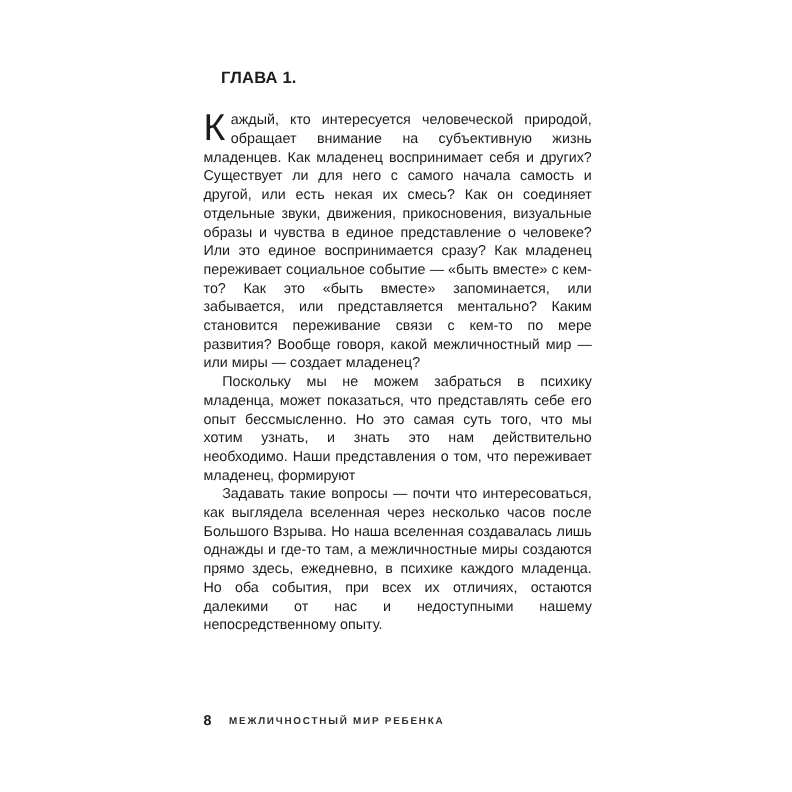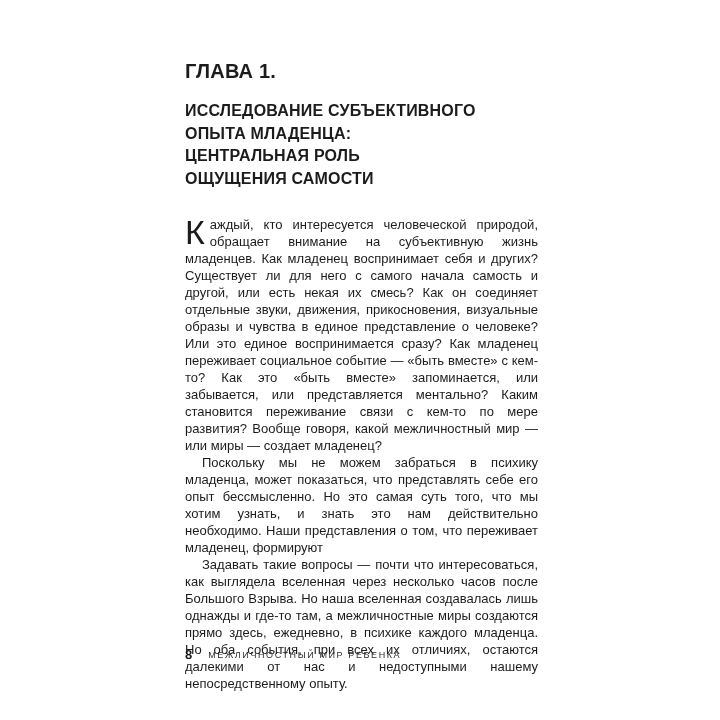--- a/index.html
+++ b/index.html
@@ -15,24 +15,24 @@
     font-family: "Liberation Sans", sans-serif;
     color: #1c1c1c;
   }
   .page {
     position: absolute;
     left: 185px;
     top: 62px;
     width: 353px;
   }
   .chapter-label {
-    font-size: 20px;
+    font-size: 15px;
     font-weight: bold;
     line-height: 18px;
-    margin: 0 0 20px 0;
+    margin: 0 0 20px 16px;
     letter-spacing: 0.2px;
   }
   .title {
     margin: 0 0 26px 0;
   }
   .title-line {
     font-size: 16px;
     font-weight: bold;
     line-height: 22.5px;
     letter-spacing: 0.2px;
@@ -65,38 +65,32 @@
     display: flex;
     align-items: center;
   }
   .page-number {
     font-size: 13px;
     font-weight: bold;
     margin-right: 16px;
   }
   .running-title {
     font-size: 9px;
-    font-weight: normal;
+    font-weight: bold;
     letter-spacing: 1.6px;
     color: #2e2e2e;
   }
 </style>
 </head>
 <body>
 
 <div class="page">
 
   <div class="chapter-label">ГЛАВА 1.</div>
 
-  <div class="title">
-    <div class="title-line">ИССЛЕДОВАНИЕ СУБЪЕКТИВНОГО</div>
-    <div class="title-line">ОПЫТА МЛАДЕНЦА:</div>
-    <div class="title-line">ЦЕНТРАЛЬНАЯ РОЛЬ</div>
-    <div class="title-line">ОЩУЩЕНИЯ САМОСТИ</div>
-  </div>
 
   <div class="body-text">
     <p class="para">
       <span class="dropcap">К</span><span>аждый, кто интересуется человеческой природой, обращает внимание на субъективную жизнь младенцев. Как младенец воспринимает себя и других? Существует ли для него с самого начала самость и другой, или есть некая их смесь? Как он соединяет отдельные звуки, движения, прикосновения, визуальные образы и чувства в единое представление о человеке? Или это единое воспринимается сразу? Как младенец переживает социальное событие — «быть вместе» с кем-то? Как это «быть вместе» запоминается, или забывается, или представляется ментально? Каким становится переживание связи с кем-то по мере развития? Вообще говоря, какой межличностный мир — или миры — создает младенец?</span>
     </p>
     <p class="para indent">Поскольку мы не можем забраться в психику младенца, может показаться, что представлять себе его опыт бессмысленно. Но это самая суть того, что мы хотим узнать, и знать это нам действительно необходимо. Наши представления о том, что переживает младенец, формируют</p>
     <p class="para indent">Задавать такие вопросы — почти что интересоваться, как выглядела вселенная через несколько часов после Большого Взрыва. Но наша вселенная создавалась лишь однажды и где-то там, а межличностные миры создаются прямо здесь, ежедневно, в психике каждого младенца. Но оба события, при всех их отличиях, остаются далекими от нас и недоступными нашему непосредственному опыту.</p>
   </div>
 
 </div>

